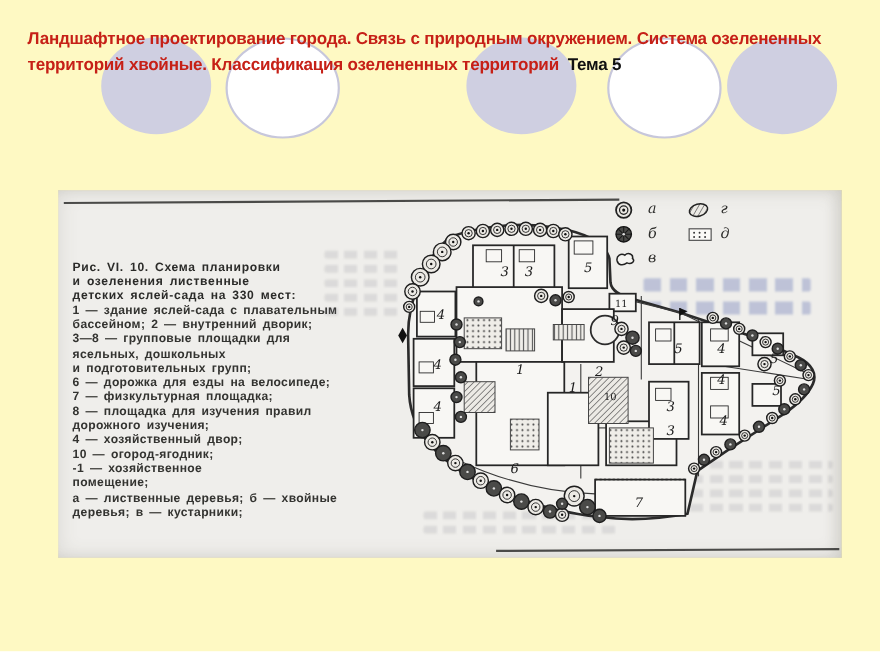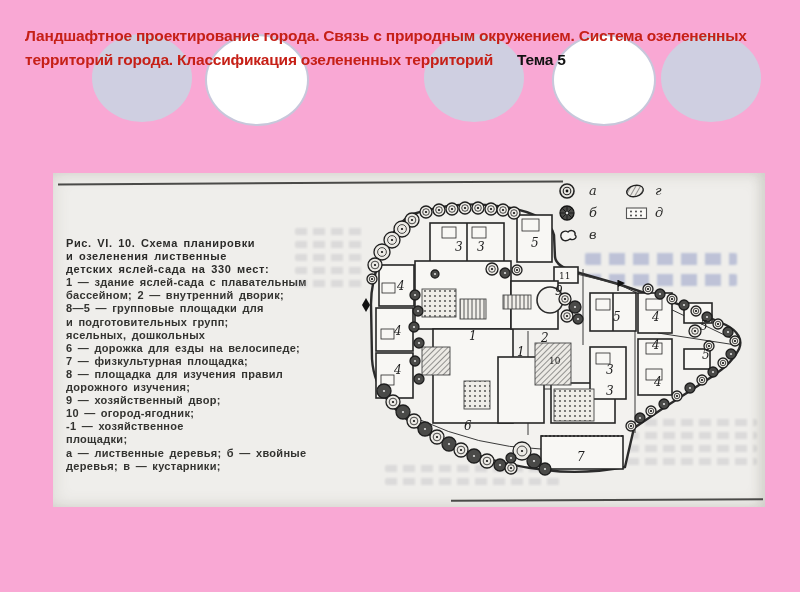--- a/index.html
+++ b/index.html
@@ -1,28 +1,28 @@
 <!DOCTYPE html>
 <html><head>
 <meta charset="utf-8">
 <style>
   html,body{margin:0;padding:0;width:800px;height:600px;background:#ffffff;overflow:hidden;
             font-family:"Liberation Sans",sans-serif;}
-  .slide{position:relative;width:800px;height:592px;background:#f9a8d4;}
+  .slide{position:relative;width:800px;height:592px;background:#fef9c3;}
 
   
   .circle{position:absolute;top:34px;width:100px;height:88px;border-radius:50%;z-index:1;}
   .circle.filled{background:#cfcfe1;}
   .circle.outlined{background:#ffffff;border:2px solid #c7c7db;}
 
   
   .title{position:absolute;left:25px;top:24px;width:735px;z-index:3;
          font-size:15.5px;font-weight:bold;line-height:24px;letter-spacing:-0.2px;color:#c62017;}
   .title .line{display:block;}
-  .topic{color:#111111;margin-left:24px;}
+  .topic{color:#111111;margin-left:8px;}
 
   
   .scan{position:absolute;left:53px;top:173px;width:712px;height:334px;background:#efeeeb;z-index:2;
         box-shadow:inset 0 0 18px rgba(90,85,70,0.14), inset -6px 0 10px rgba(90,85,70,0.10);}
   .rule{position:absolute;background:#4a4a48;height:2px;}
   .rule.top{left:5px;top:9px;width:505px;transform:rotate(-0.35deg);}
   .rule.bottom{left:398px;top:326px;width:312px;transform:rotate(-0.3deg);}
 
   
   .caption{position:absolute;left:13px;top:64px;width:302px;color:#333330;}
@@ -101,44 +101,44 @@
 <div class="slide">
 
   <div class="circle filled" style="left:92px"></div>
   <div class="circle outlined" style="left:205px"></div>
   <div class="circle filled" style="left:424px"></div>
   <div class="circle outlined" style="left:552px"></div>
   <div class="circle filled" style="left:661px"></div>
 
   <div class="title">
     <span class="line">Ландшафтное проектирование города. Связь с природным окружением.  Система озелененных</span>
-    <span class="line"><span>территорий города. Классификация озелененных территорий</span><span class="topic">Тема 5</span></span>
+    <span class="line"><span>территорий хвойные. Классификация озелененных территорий</span><span class="topic">Тема 5</span></span>
   </div>
 
   <div class="scan">
     <div class="rule top"></div>
     <div class="rule bottom"></div>
 
     <div class="caption">
         <div class="cap-line cap-head">Рис. VI. 10. Схема планировки</div>
         <div class="cap-line cap-head">и озеленения лиственные</div>
         <div class="cap-line cap-head">детских яслей-сада на 330 мест:</div>
         <div class="cap-line">1 — здание яслей-сада с плавательным</div>
         <div class="cap-line">бассейном;  2 — внутренний  дворик;</div>
-        <div class="cap-line">8—5 — групповые площадки для</div>
+        <div class="cap-line">3—8 — групповые площадки для</div>
+        <div class="cap-line">ясельных, дошкольных</div>
         <div class="cap-line">и подготовительных групп;</div>
-        <div class="cap-line">ясельных, дошкольных</div>
         <div class="cap-line">6 — дорожка для езды на велосипеде;</div>
         <div class="cap-line">7 — физкультурная площадка;</div>
         <div class="cap-line">8 — площадка для изучения правил</div>
         <div class="cap-line">дорожного изучения;</div>
-        <div class="cap-line">9 — хозяйственный двор;</div>
+        <div class="cap-line">4 — хозяйственный двор;</div>
         <div class="cap-line">10 — огород-ягодник;</div>
         <div class="cap-line">-1 — хозяйственное</div>
-        <div class="cap-line">площадки;</div>
+        <div class="cap-line">помещение;</div>
         <div class="cap-line">а — лиственные деревья;  б — хвойные</div>
         <div class="cap-line">деревья; в — кустарники;</div>
       </div>
 
     <div class="legend">
         <div class="leg-item">
           <svg class="leg-sym">
             <use href="#sym-deciduous"></use>
           </svg>
           <span class="leg-lab">а</span>

